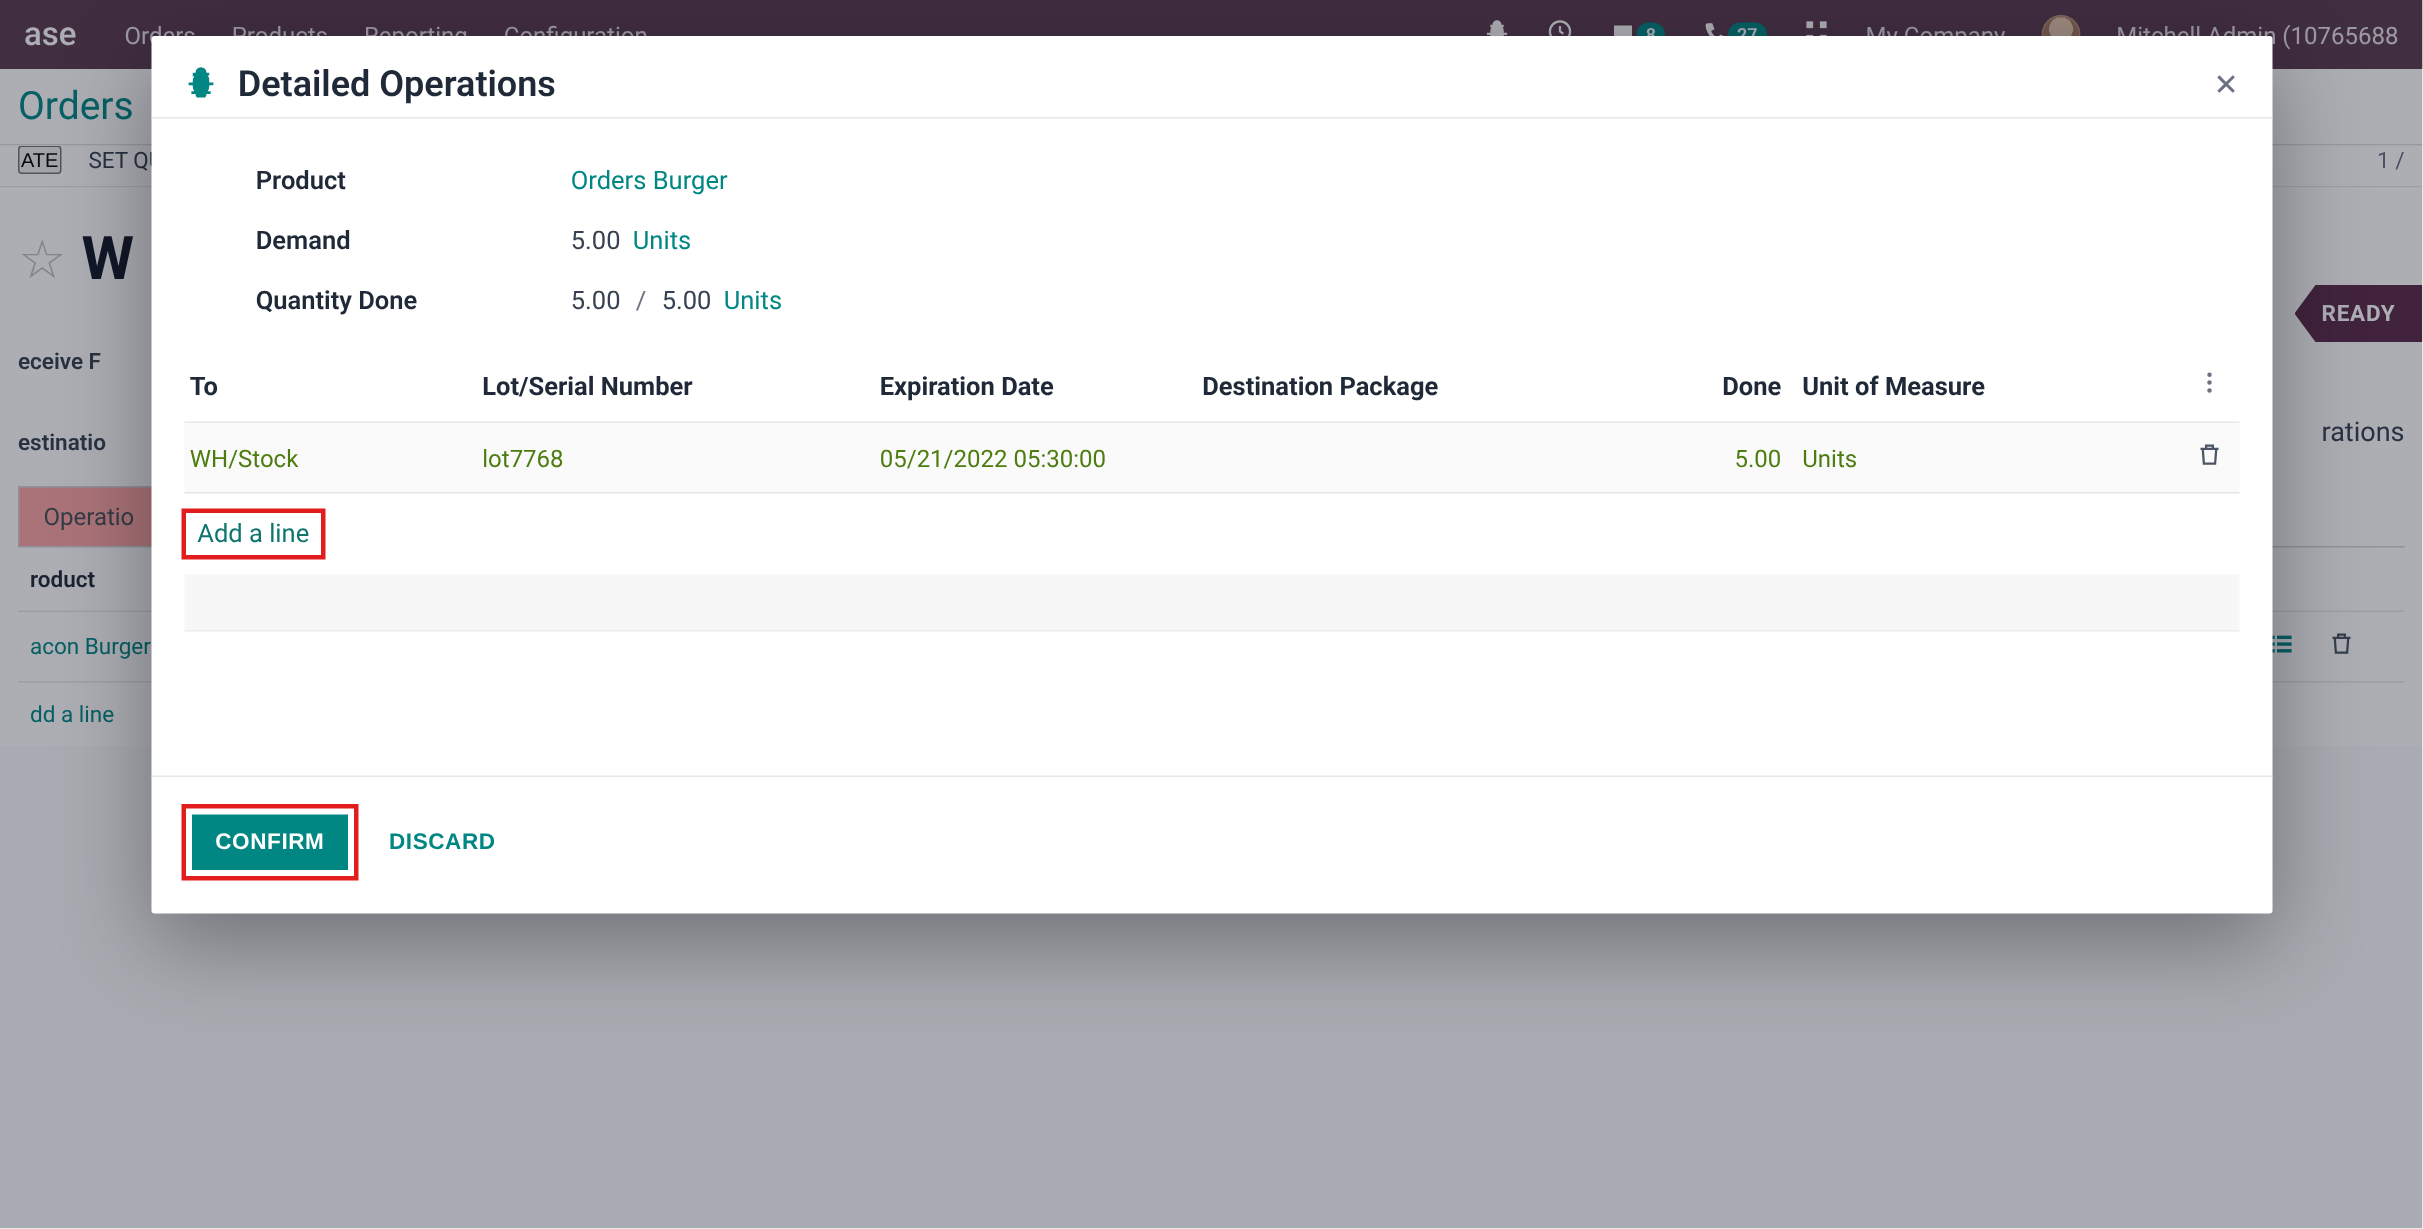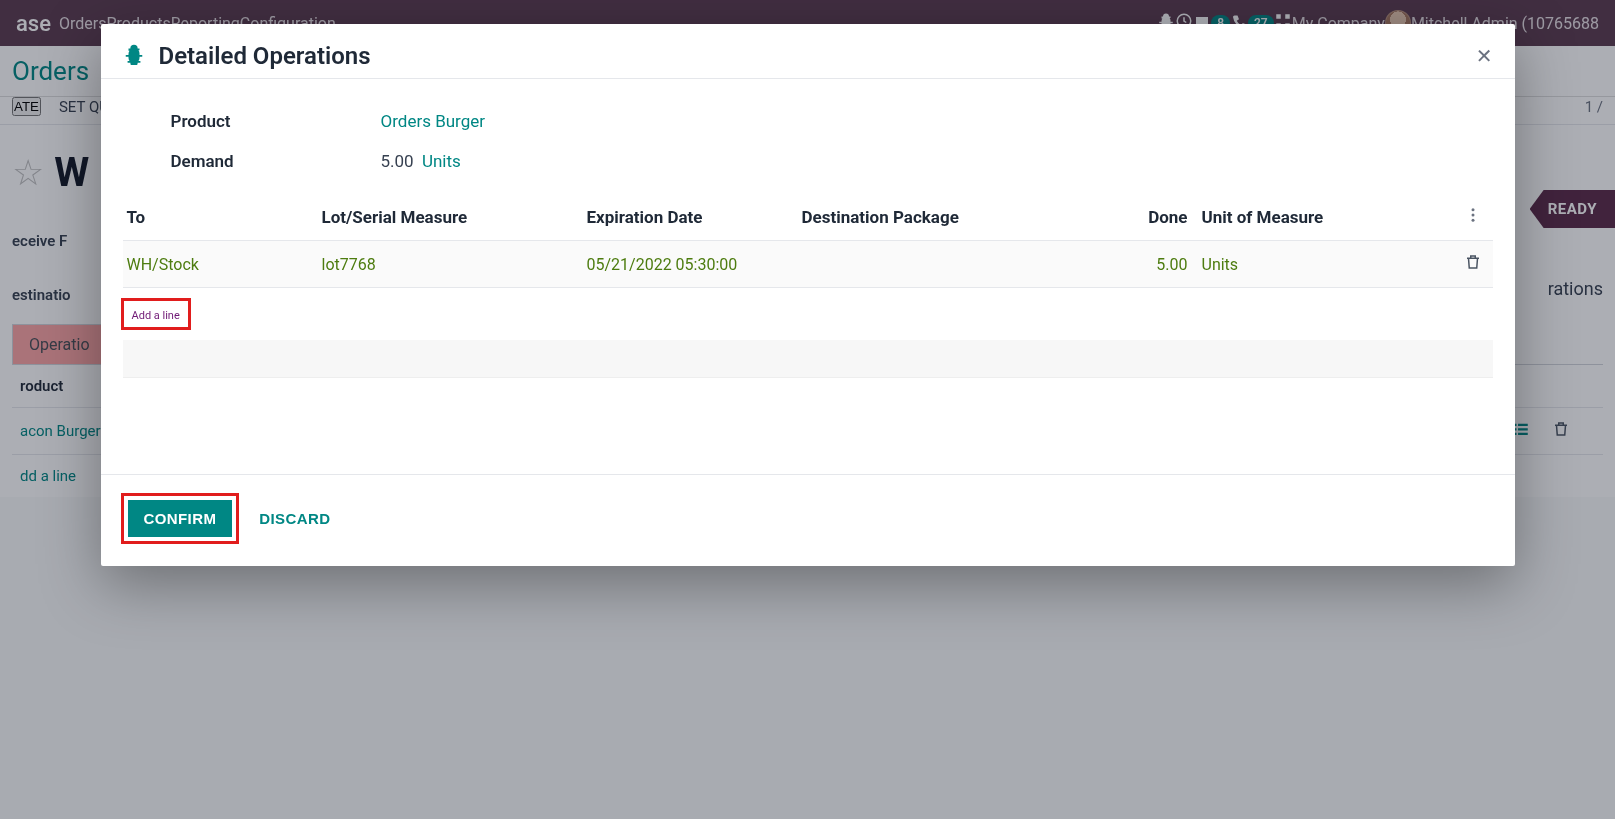--- a/index.html
+++ b/index.html
@@ -19,20 +19,21 @@
       position: absolute;
       inset: 0;
     }
     .bg-topbar {
       height: 46px;
       background: #5b3b4f;
       color: #fff;
       display: flex;
       align-items: center;
       padding: 0 16px;
+      gap: 24px;
       justify-content: space-between;
     }
     .bg-topbar .brand { font-size: 22px; font-weight: 500; margin-right: 8px; }
     .bg-topbar .nav-item { font-size: 16px; color: #e8e0e5; cursor: pointer; }
     .bg-topbar .spacer { flex: 1; }
     .bg-topbar .badge-wrap { position: relative; display: inline-flex; align-items: center; }
     .bg-topbar .badge {
       background: #008784;
       color: #fff;
       border-radius: 10px;
@@ -140,21 +141,21 @@
     .op-table .thead { font-weight:700; font-size:17px; color:#1f2937; border-top:1px solid transparent; }
     .op-table .thead .done { text-align:right; padding-right: 14px;}
     .op-table .thead .kebab { text-align:right; color:#6b7280; }
     .op-table .trow { font-size:16px; color:#4d7c0f; background:#fafafa; }
     .op-table .trow .done { text-align:right; padding-right: 14px; }
     .op-table .trow .trash { text-align:right; color:#4b5563; cursor:pointer; }
 
     .add-line-row { padding: 10px 6px; }
     .add-line {
       display:inline-block;
-      color:#701a75; font-size:11px;
+      color:#0f766e; font-size:17px;
       cursor:pointer;
     }
     .highlight-red {
       border: 3px solid #e11d1d;
       padding: 4px 8px;
       margin-left: -8px;
       display:inline-block;
     }
 
     .empty-stripe {
@@ -334,25 +335,34 @@
         <div class="label">Product</div>
         <div class="value link">Orders Burger</div>
       </div>
       <div class="field-row">
         <div class="label">Demand</div>
         <div class="value">
           <span>5.00</span>
           <span class="unit">Units</span>
         </div>
       </div>
+      <div class="field-row">
+        <div class="label">Quantity Done</div>
+        <div class="value">
+          <span>5.00</span>
+          <span class="slash">/</span>
+          <span>5.00</span>
+          <span class="unit">Units</span>
+        </div>
+      </div>
 
       <div class="op-table">
         <div class="thead">
           <div>To</div>
-          <div>Lot/Serial Measure</div>
+          <div>Lot/Serial Number</div>
           <div>Expiration Date</div>
           <div>Destination Package</div>
           <div class="done">Done</div>
           <div>Unit of Measure</div>
           <div class="kebab">
             <svg class="kebab-svg" viewBox="0 0 24 24" fill="currentColor">
                 <circle cx="12" cy="5" r="2"></circle>
                 <circle cx="12" cy="12" r="2"></circle>
                 <circle cx="12" cy="19" r="2"></circle>
               </svg>

